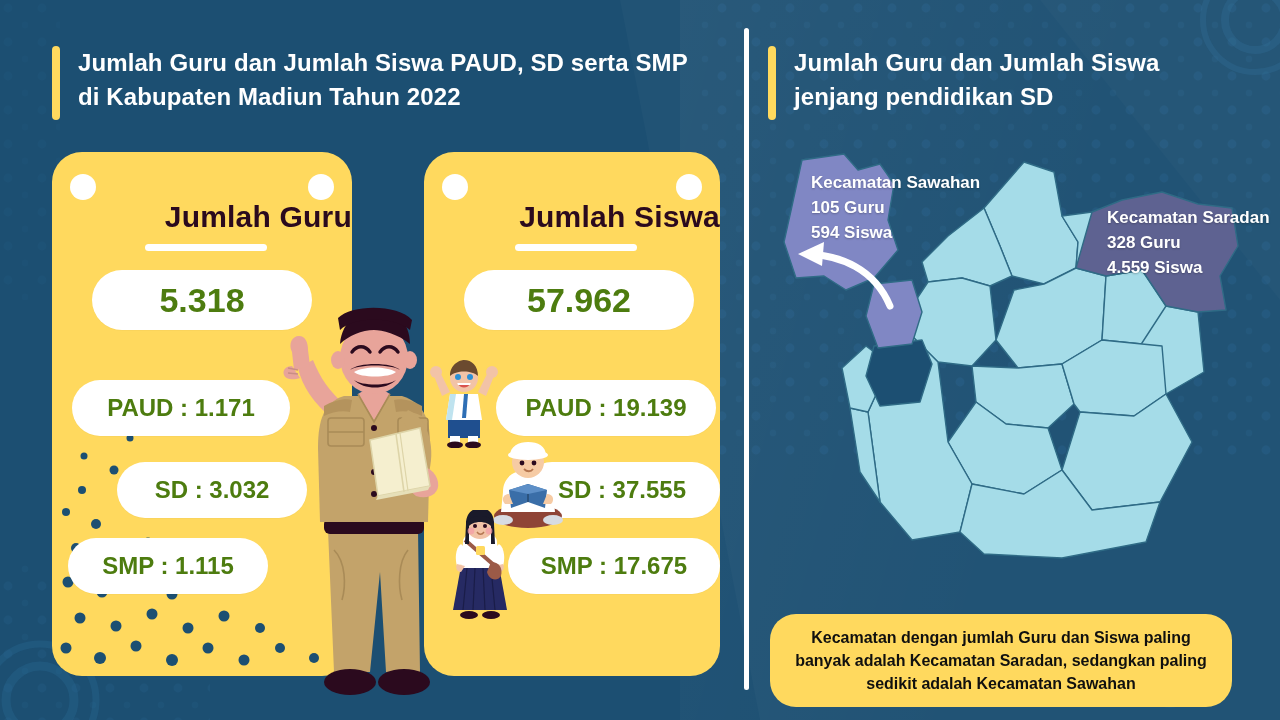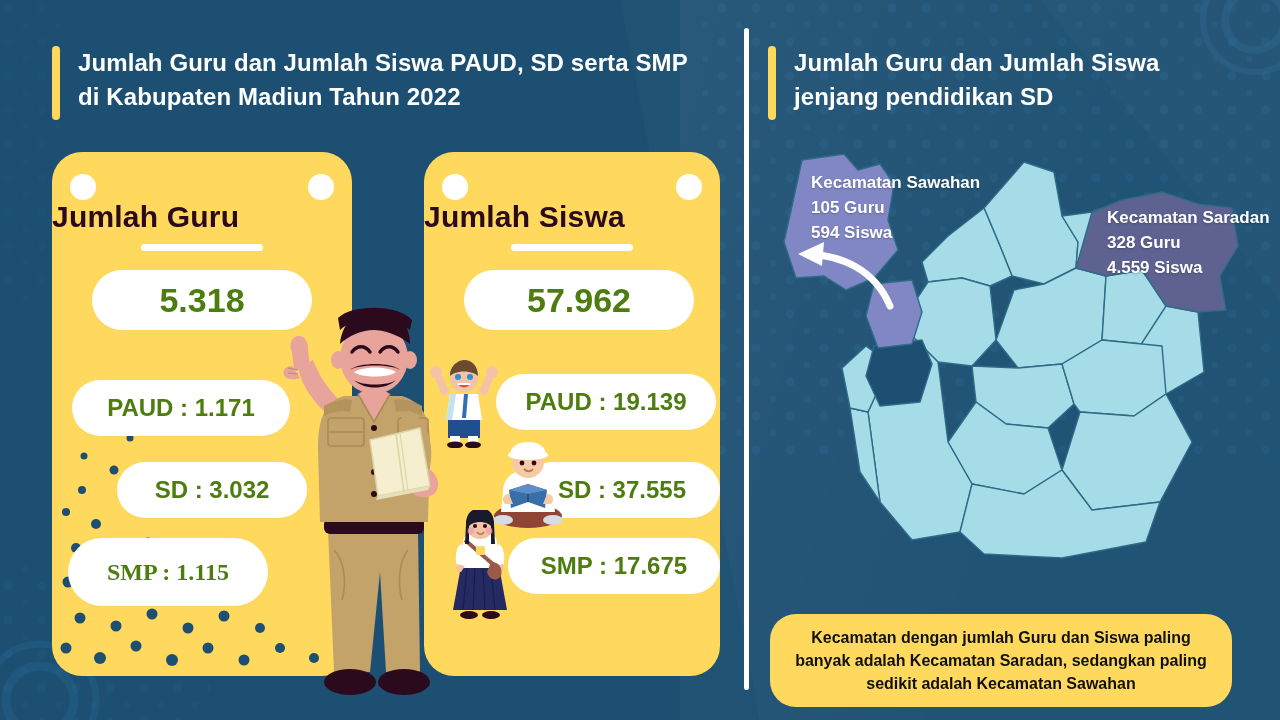--- a/index.html
+++ b/index.html
@@ -43,45 +43,45 @@
   #card-guru{left:52px;top:152px;width:300px;height:524px;}
   #card-siswa{left:424px;top:152px;width:296px;height:524px;}
   .card-dots{position:absolute;inset:0;z-index:1;pointer-events:none;}
   .hole{
     position:absolute;width:26px;height:26px;border-radius:50%;
     background:#ffffff;z-index:3;
   }
   .hole.l{left:18px;top:22px;}
   .hole.r{right:18px;top:22px;}
   .card-head{
-    position:absolute;left:0;right:0;top:48px;text-align:left;z-index:3;
+    position:absolute;left:8px;right:0;top:48px;text-align:right;z-index:3;
   }
   .card-head h2{
     margin:0;font-size:30px;font-weight:bold;color:#2b0a1e;letter-spacing:.2px;
   }
   .head-rule{
     width:122px;height:7px;background:#ffffff;border-radius:4px;
     margin:10px auto 0;
   }
   .pill{
     position:absolute;background:#ffffff;border-radius:40px;
     display:flex;align-items:center;justify-content:center;
     color:#4d7c0f;font-weight:bold;z-index:4;
     box-shadow:0 1px 0 rgba(0,0,0,.02);
   }
   .pill.total{font-size:34px;}
   .pill.sub{font-size:24px;}
   
   #guru-total{left:40px;top:118px;width:220px;height:60px;}
   #guru-paud {left:20px;top:228px;width:218px;height:56px;}
   #guru-sd   {left:65px;top:310px;width:190px;height:56px;}
-  #guru-smp  {left:16px;top:386px;width:200px;height:68px;font-family:Liberation Serif, serif;}
+  #guru-smp  {left:16px;top:386px;width:200px;height:56px;}
   
   #siswa-total{left:40px;top:118px;width:230px;height:60px;}
-  #siswa-paud {left:72px;top:222px;width:220px;height:56px;}
+  #siswa-paud {left:72px;top:228px;width:220px;height:56px;}
   #siswa-sd   {left:100px;top:310px;width:196px;height:56px;}
   #siswa-smp  {left:84px;top:386px;width:212px;height:56px;}
 
   
   #teacher{position:absolute;left:258px;top:300px;width:230px;height:420px;z-index:5;}
   .kid{position:absolute;z-index:5;}
   #kid-paud{left:428px;top:358px;width:72px;height:90px;}
   #kid-sd  {left:487px;top:442px;width:82px;height:88px;}
   #kid-smp {left:447px;top:510px;width:66px;height:112px;}
 

